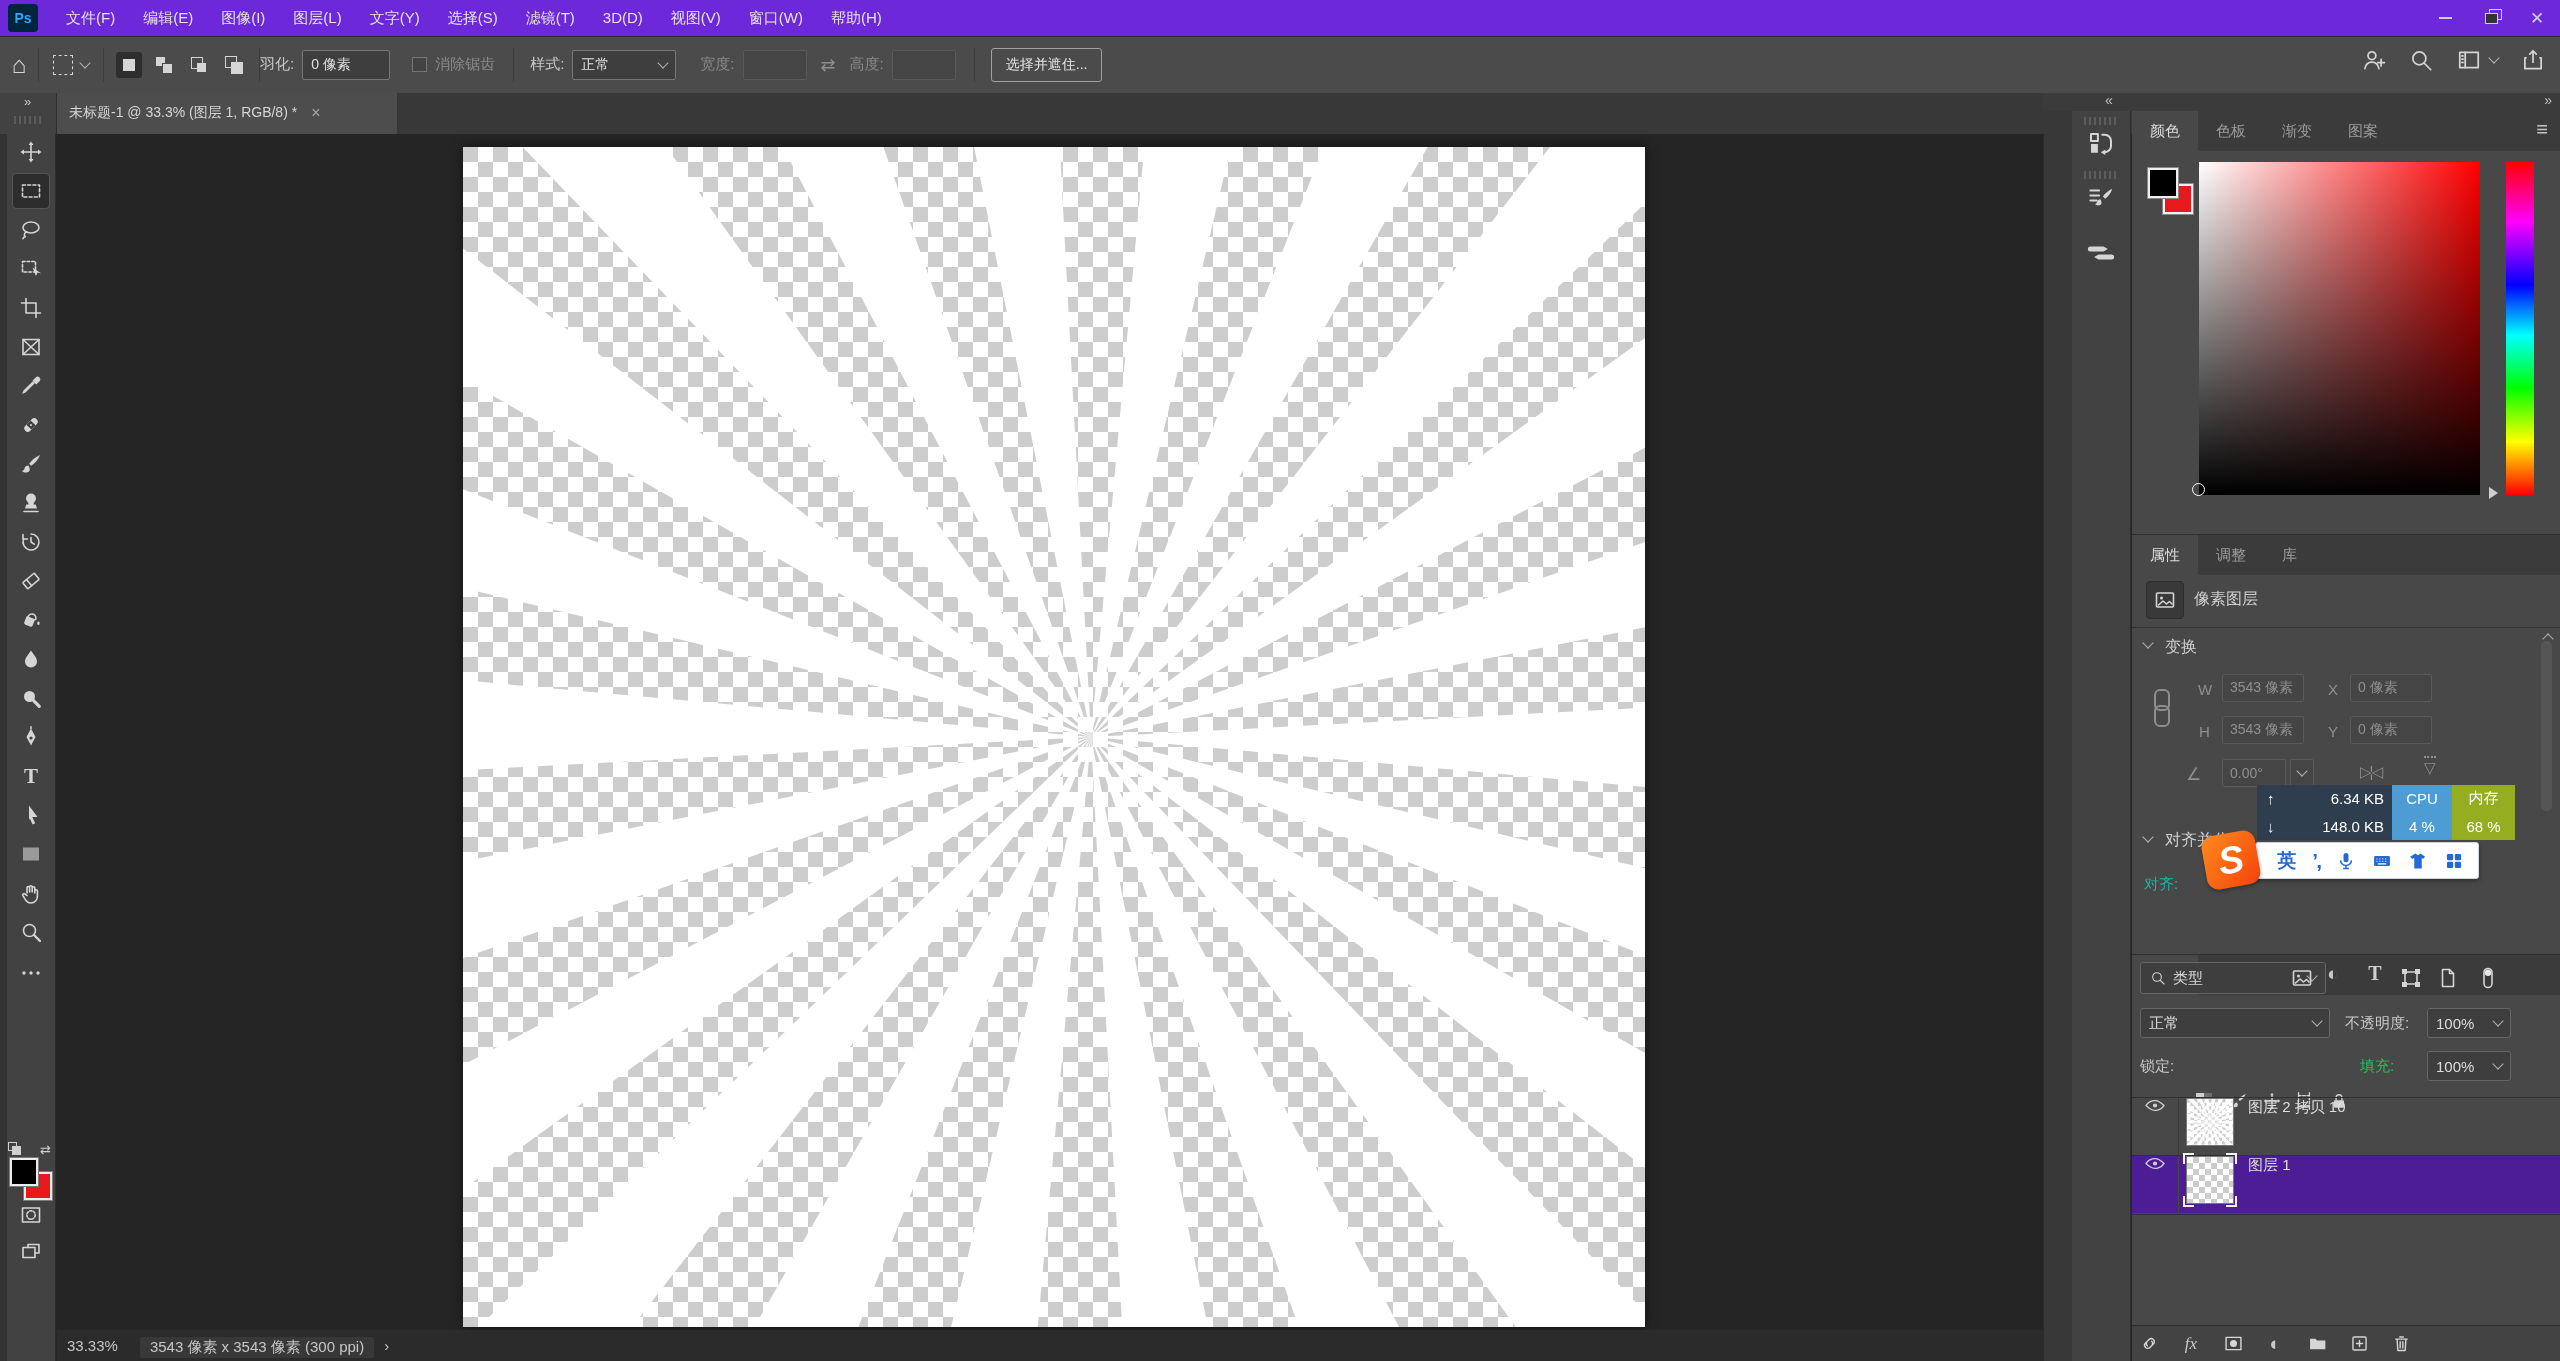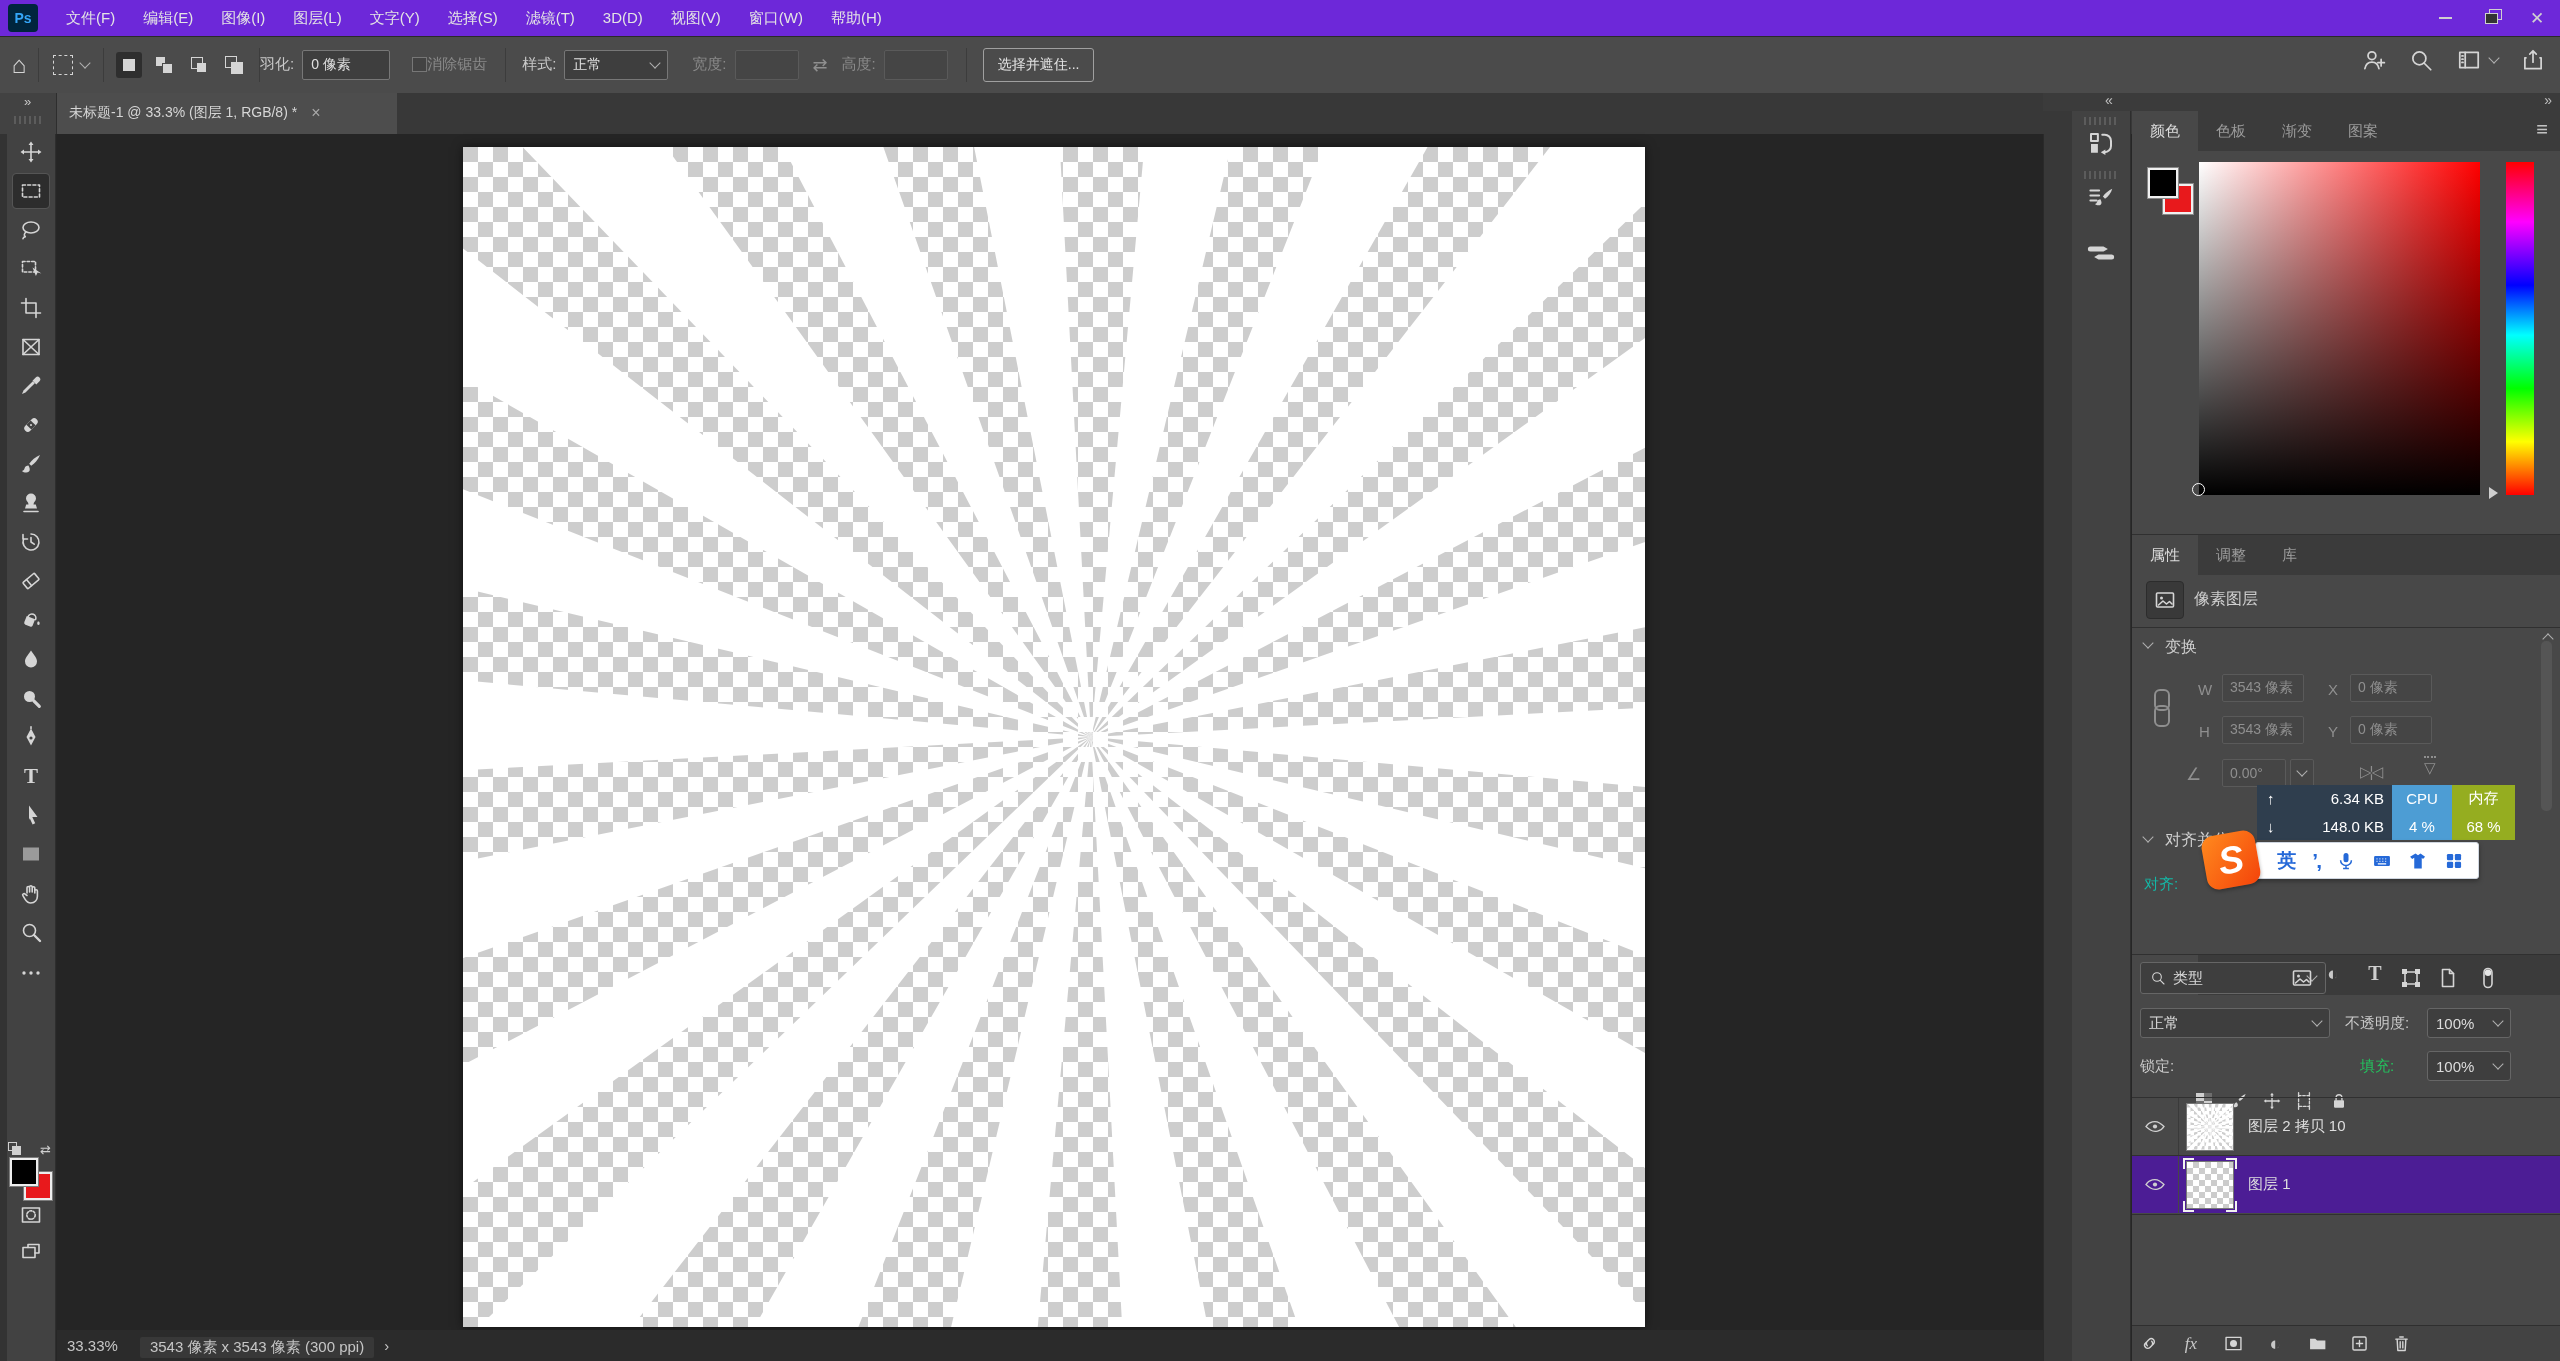--- a/index.html
+++ b/index.html
@@ -107,21 +107,21 @@
   .imeic{color:#2569d8;font-weight:bold;font-size:19px;display:flex;align-items:center;}
   .imeic svg{width:20px;height:20px;stroke:#2569d8;fill:none;stroke-width:1.8;}
   .imeic svg .f{fill:#2569d8;stroke:none;}
   
   #typefilter{left:8px;top:851px;width:186px;height:32px;background:#3e3e3e;border:1px solid #666;border-radius:3px;display:flex;align-items:center;padding:0 9px;box-sizing:border-box;color:#d8d8d8;font-size:15px;}
   .filtico{position:absolute;top:855px;width:24px;height:24px;color:#cfcfcf;}
   .filtico svg{width:24px;height:24px;}
   .ddbox{background:#3e3e3e;border:1px solid #666;border-radius:3px;height:30px;display:flex;align-items:center;justify-content:space-between;padding:0 8px;box-sizing:border-box;color:#dcdcdc;font-size:15px;}
   .lockico{position:absolute;top:980px;width:22px;height:22px;}
   .lockico svg{width:20px;height:20px;}
-  .lrow{position:absolute;left:0;width:428px;height:57px;display:flex;align-items:center;}
+  .lrow{position:absolute;left:0;width:428px;height:57px;display:flex;align-items:flex-start;}
   .lrow.sel{background:#4c1d95;}
   .eyecell{width:46px;display:flex;justify-content:center;}
   .eyecell svg{width:22px;height:15px;}
   .ldivider{width:1px;height:57px;background:#3a3a3a;}
   .lthumb{width:48px;height:48px;margin-left:7px;background:#fff;border:1px solid #777;box-sizing:border-box;position:relative;}
   .lthumb.checker{background:conic-gradient(#ccc 90deg,#fff 90deg 180deg,#ccc 180deg 270deg,#fff 270deg);background-size:12px 12px;}
   .lname{color:#dedede;font-size:15px;margin-left:14px;}
   .corner{position:absolute;width:9px;height:9px;border:2px solid #f2f2f2;}
   #layfooter{left:0;top:1214px;width:428px;height:36px;background:#434343;border-top:1px solid #2f2f2f;display:flex;align-items:center;gap:20px;padding-left:18px;box-sizing:border-box;}
   #layfooter .fo{width:22px;height:22px;display:flex;align-items:center;justify-content:center;color:#c9c9c9;}
@@ -181,21 +181,21 @@
       </div>
       <div class="selmode">
         <span style="position:absolute;left:4px;top:4px;width:10px;height:10px;border:1.4px solid #d5d5d5;"></span>
         <span style="position:absolute;left:10px;top:10px;width:10px;height:10px;border:1.4px solid #d5d5d5;background:#d5d5d5;"></span>
       </div>
     </div>
     <div class="vsep"></div>
     <span class="optlbl" style="">羽化:</span>
     <input class="fld" style="width: 88px; margin-left: 8px;" value="0 像素">
     <span style="width:13px;height:13px;border:1.4px solid #777;display:inline-block;margin-left:22px;background:#434343;"></span>
-    <span class="optlbl dis" style="">消除锯齿</span>
+    <span class="optlbl dis" style="margin-left:8px;">消除锯齿</span>
     <div class="vsep" style="margin-left:18px;"></div>
     <span class="optlbl" style="margin-left:16px;">样式:</span>
     <div class="fld row" style="width:104px;margin-left:8px;justify-content:space-between;">
       <span>正常</span>
         <span class="cv"></span>
     </div>
     <span class="optlbl dis" style="margin-left:24px;">宽度:</span>
     <input class="fld dis" style="width: 64px; margin-left: 8px;" value="">
     <span style="color:#8f8f8f;font-size:18px;margin-left:14px;">⇄</span>
     <span class="optlbl dis" style="margin-left:14px;">高度:</span>

